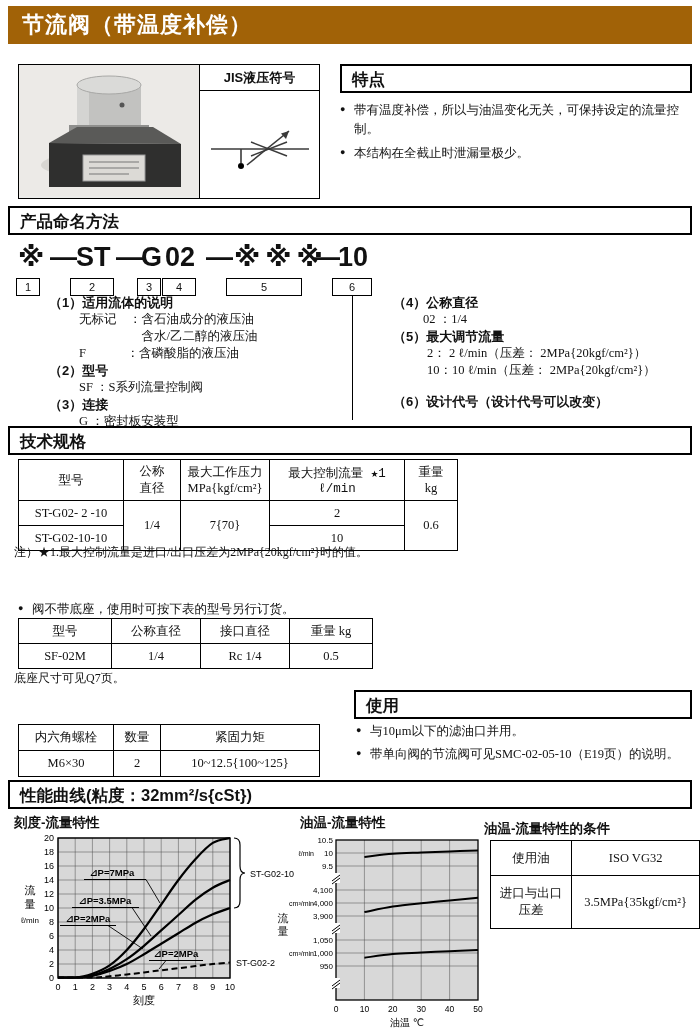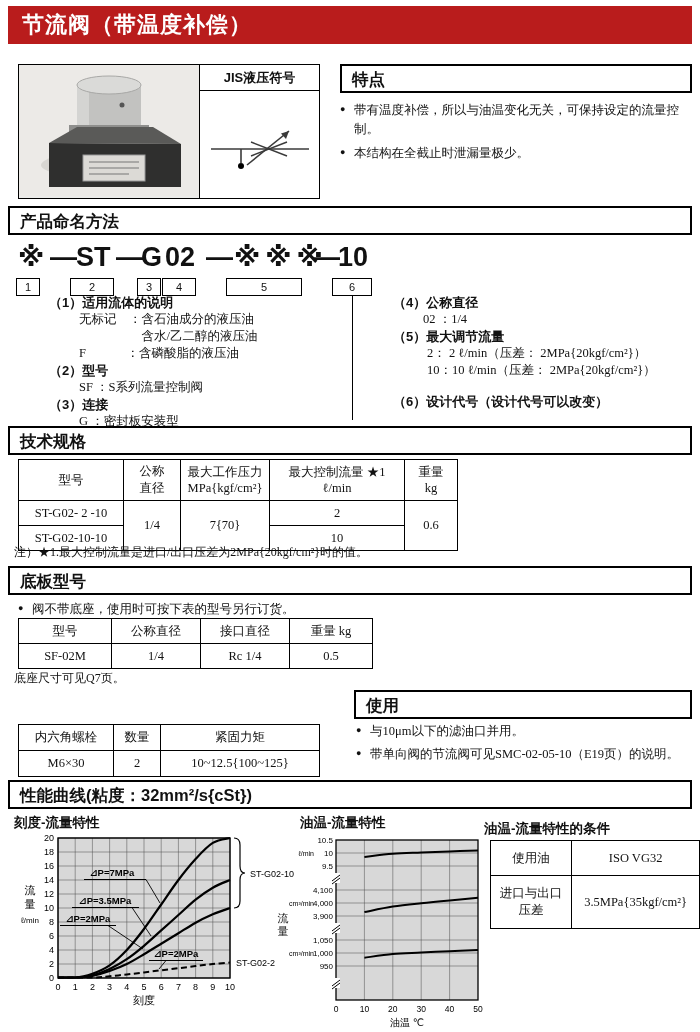--- a/index.html
+++ b/index.html
@@ -1,19 +1,19 @@
 <!DOCTYPE html>
 <html><head>
 <meta charset="utf-8">
 <style>
   html,body{margin:0;padding:0;background:#fff;}
   .page{position:relative;width:700px;height:1032px;background:#fff;overflow:hidden;
         font-family:"Liberation Serif","DejaVu Serif",serif;color:#111;}
   .abs{position:absolute;}
-  .titlebar{left:8px;top:6px;width:684px;height:38px;background:#b91c1c;color:#fff;
+  .titlebar{left:8px;top:6px;width:684px;height:38px;background:#a16207;color:#fff;
             font-family:"Liberation Sans","DejaVu Sans",sans-serif;font-weight:bold;
             font-size:22px;line-height:38px;padding-left:14px;box-sizing:border-box;letter-spacing:1px;}
   .hbox{background:#fff;border:2px solid #000;font-family:"Liberation Sans","DejaVu Sans",sans-serif;
         font-weight:bold;font-size:16.5px;line-height:24px;padding:1px 10px;box-sizing:border-box;height:29px;}
   .photo-panel{left:18px;top:64px;width:300px;height:133px;border:1px solid #000;display:flex;}
   .photo-cell{width:180px;border-right:1px solid #000;background:#ececea;}
   .sym-cell{flex:1;display:flex;flex-direction:column;}
   .sym-head{height:25px;border-bottom:1px solid #000;text-align:center;font-weight:bold;font-size:13px;
             line-height:25px;font-family:"Liberation Sans","DejaVu Sans",sans-serif;}
   .sym-body{flex:1;display:flex;align-items:center;justify-content:center;}
@@ -129,41 +129,40 @@
 
   <div class="abs hbox" style="left:8px;top:426px;width:684px;">技术规格</div>
   <table class="abs" style="left:18px;top:459px;">
     <tbody>
         <tr>
       <th class="pre" style="width:96px;height:38px;">型号</th>
       <th class="pre" style="width:48px;">公称
 直径</th>
       <th class="pre" style="width:80px;">最大工作压力
 MPa{kgf/cm²}</th>
-      <th class="pre" style="width:126px;">最大控制流量 ★1
+      <th class="pre" style="width:126px;font-family:Liberation Mono, monospace;">最大控制流量 ★1
 ℓ/min</th>
       <th class="pre" style="width:44px;">重量
 kg</th>
     </tr>
     <tr>
       <td style="height:22px">ST-G02- 2 -10</td>
       <td rowspan="2">1/4</td>
       <td rowspan="2">7{70}</td>
       <td>2</td>
       <td rowspan="2">0.6</td>
     </tr>
     <tr>
       <td style="height:22px">ST-G02-10-10</td>
       <td>10</td>
     </tr>
   </tbody>
     </table>
   <div class="abs note" style="left:14px;top:544px;">注）★1.最大控制流量是进口/出口压差为2MPa{20kgf/cm²}时的值。</div>
 
-  <div class="abs hbox" style="left:8px;top:566px;width:684px;">底板型号</div>
   <div class="abs blt" style="left:18px;top:600px;width:420px;">阀不带底座，使用时可按下表的型号另行订货。</div>
   <table class="abs" style="left:18px;top:618px;">
     <tbody>
         <tr>
       <th style="width:84px;height:22px">型号</th>
       <th style="width:80px">公称直径</th>
       <th style="width:80px">接口直径</th>
       <th style="width:74px">重量 kg</th>
     </tr>
     <tr>

